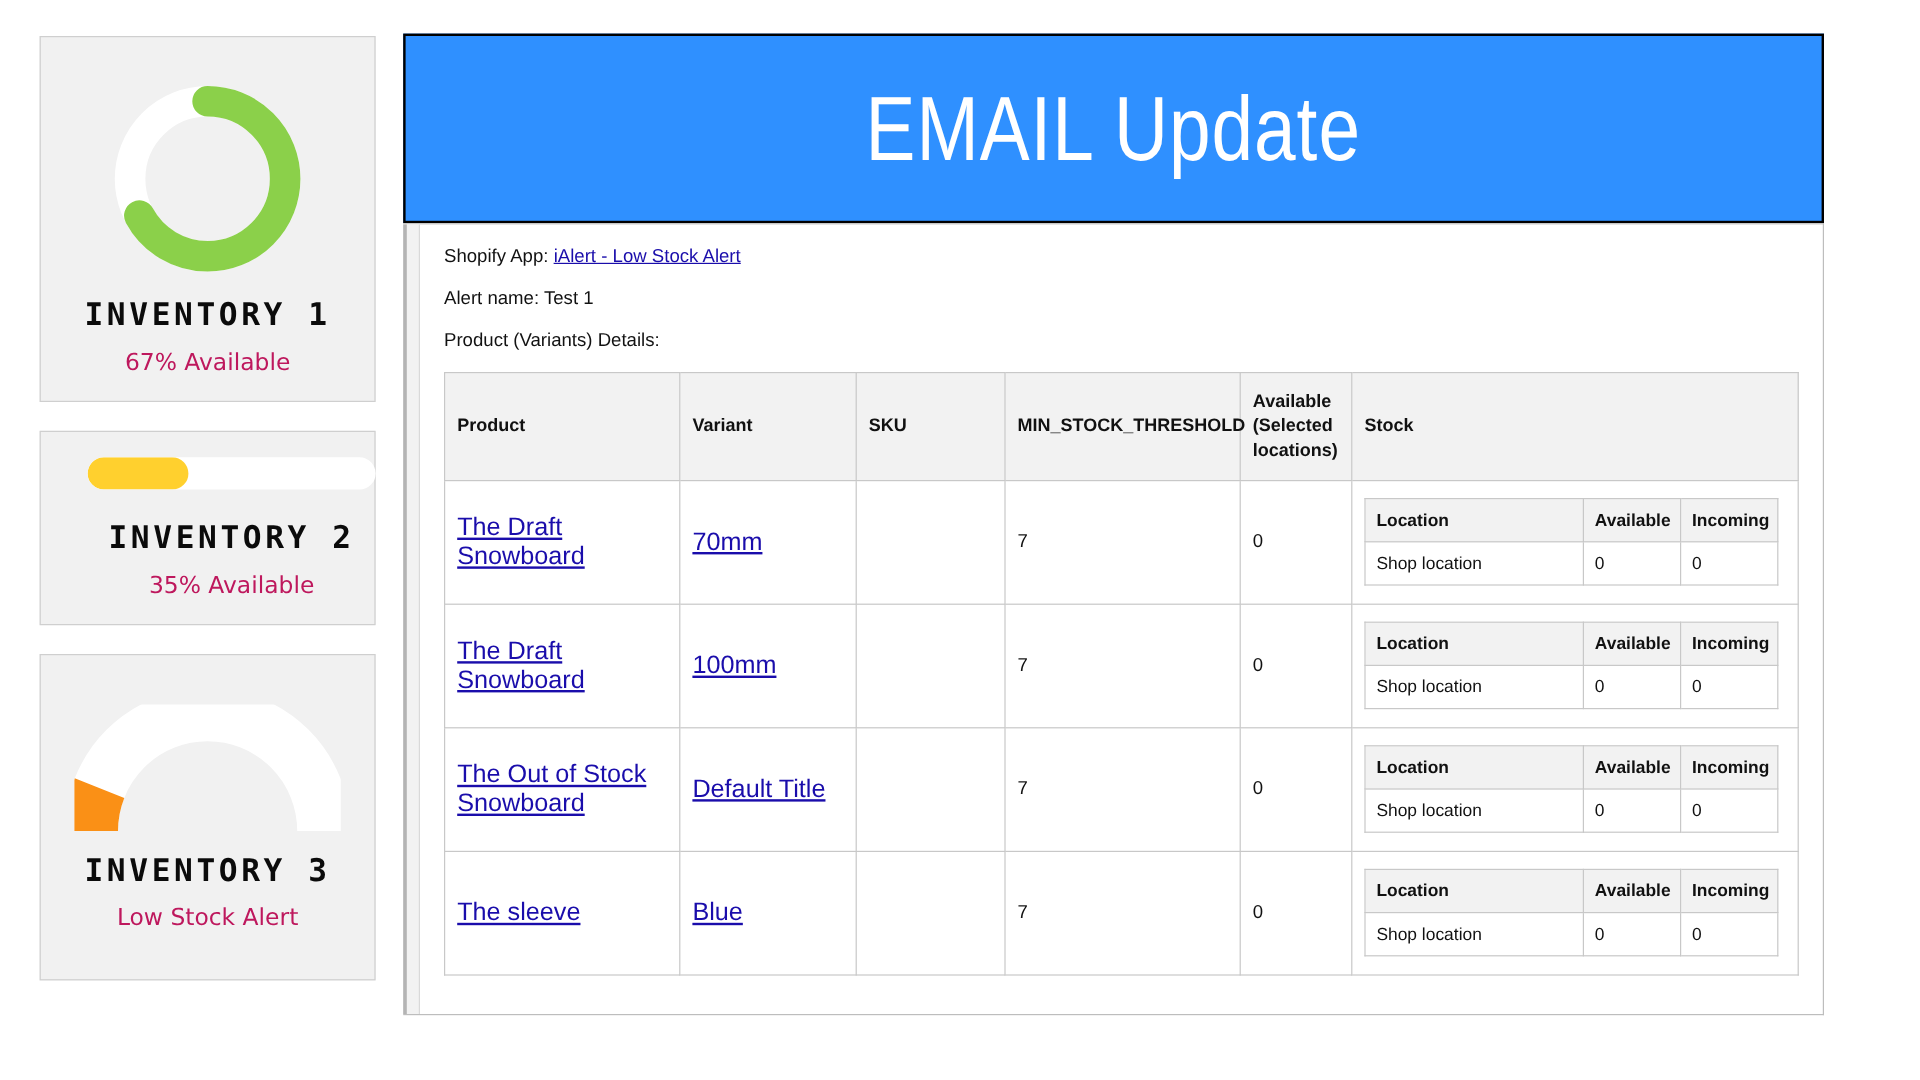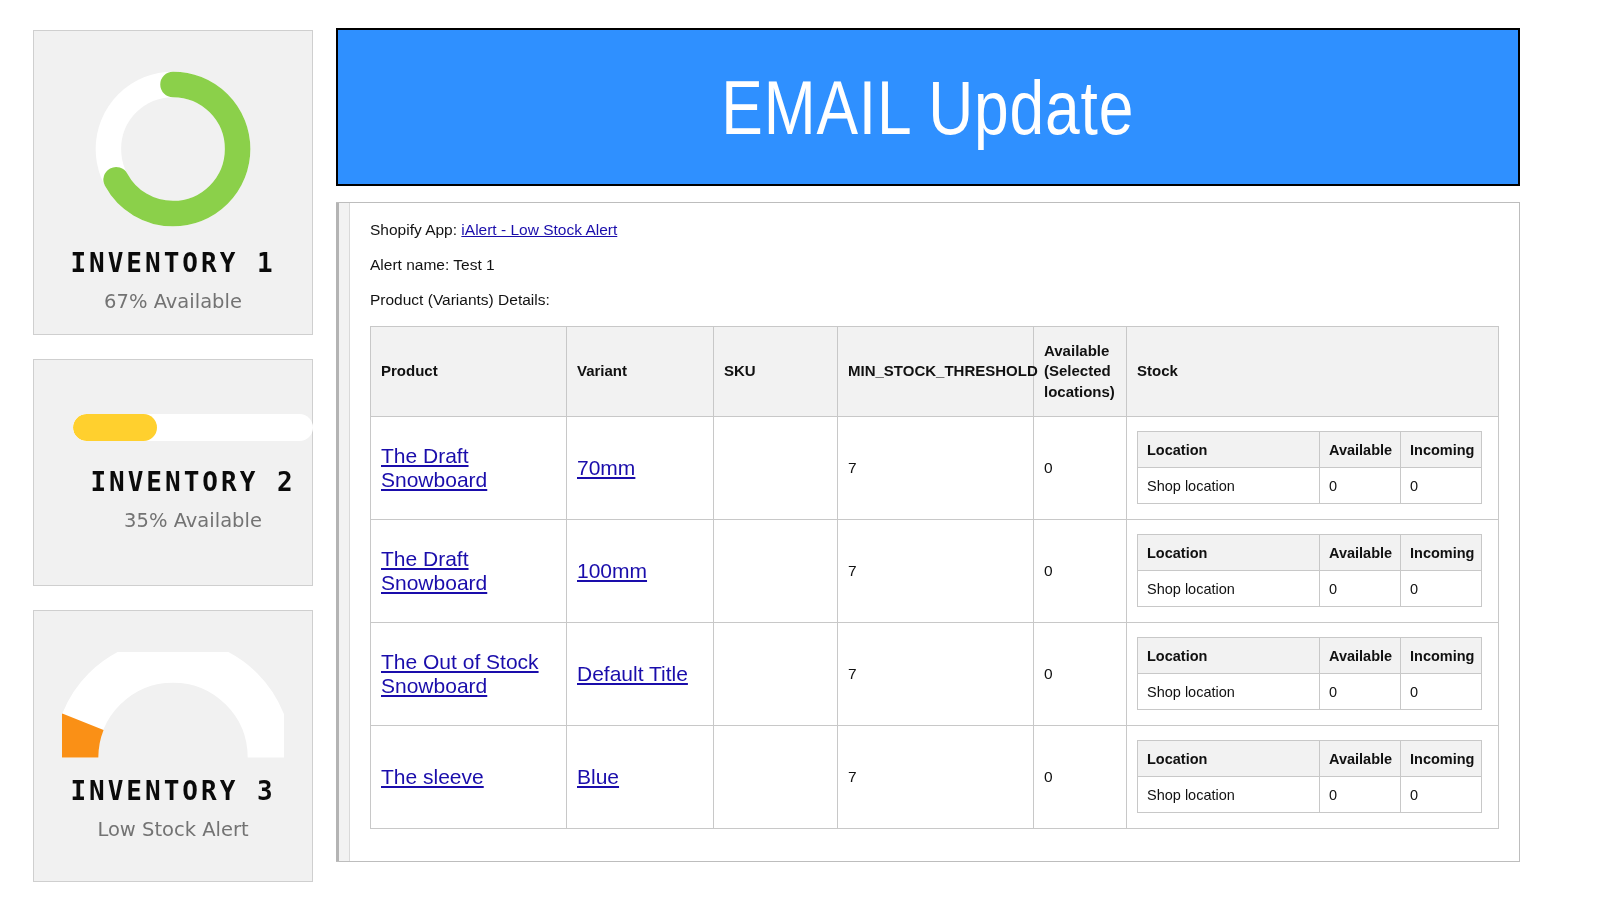--- a/index.html
+++ b/index.html
@@ -27,38 +27,38 @@
   .inv-card {
     width: 280px;
     background: #f1f1f1;
     border: 1px solid #cfcfcf;
     display: flex;
     flex-direction: column;
     align-items: center;
     justify-content: center;
   }
   .inv-card.c1 { height: 305px; padding-top: 12px; }
-  .inv-card.c2 { height: 227px; padding-left: 40px; }
+  .inv-card.c2 { height: 162px; padding-left: 40px; }
   .inv-card.c3 { height: 272px; }
 
   .viz-wrap { display:flex; align-items:center; justify-content:center; }
 
   .inv-title {
     font-family: "DejaVu Sans Mono", monospace;
     font-weight: 700;
     font-size: 26px;
     letter-spacing: 3px;
     color: #0b0b0b;
     text-align: center;
     line-height: 1;
   }
   .inv-sub {
     margin-top: 14px;
     font-size: 19.5px;
-    color: #737373;
+    color: #be185d;
     text-align: center;
     font-family: "DejaVu Sans", sans-serif;
   }
   .c1 .inv-title { margin-top: 16px; }
   .c2 .inv-title { margin-top: 28px; }
   .c3 .inv-title { margin-top: 8px; }
 
   
   .bar-track {
     width: 240px; height: 27px;
@@ -93,21 +93,21 @@
     font-family: "Liberation Sans Narrow", "Liberation Sans", sans-serif;
     font-weight: 400;
     letter-spacing: 1px;
     transform: scaleX(0.82);
     transform-origin: center;
     white-space: nowrap;
   }
 
   
   .email-panel {
-    margin-top: 16px;
+    margin-top: 0;
     margin-left: 3px;
     height: 660px;
     background: #ffffff;
     border: 1px solid #bdbdbd;
     border-left: 0;
     position: relative;
     display: flex;
   }
   .panel-rail {
     width: 14px;

